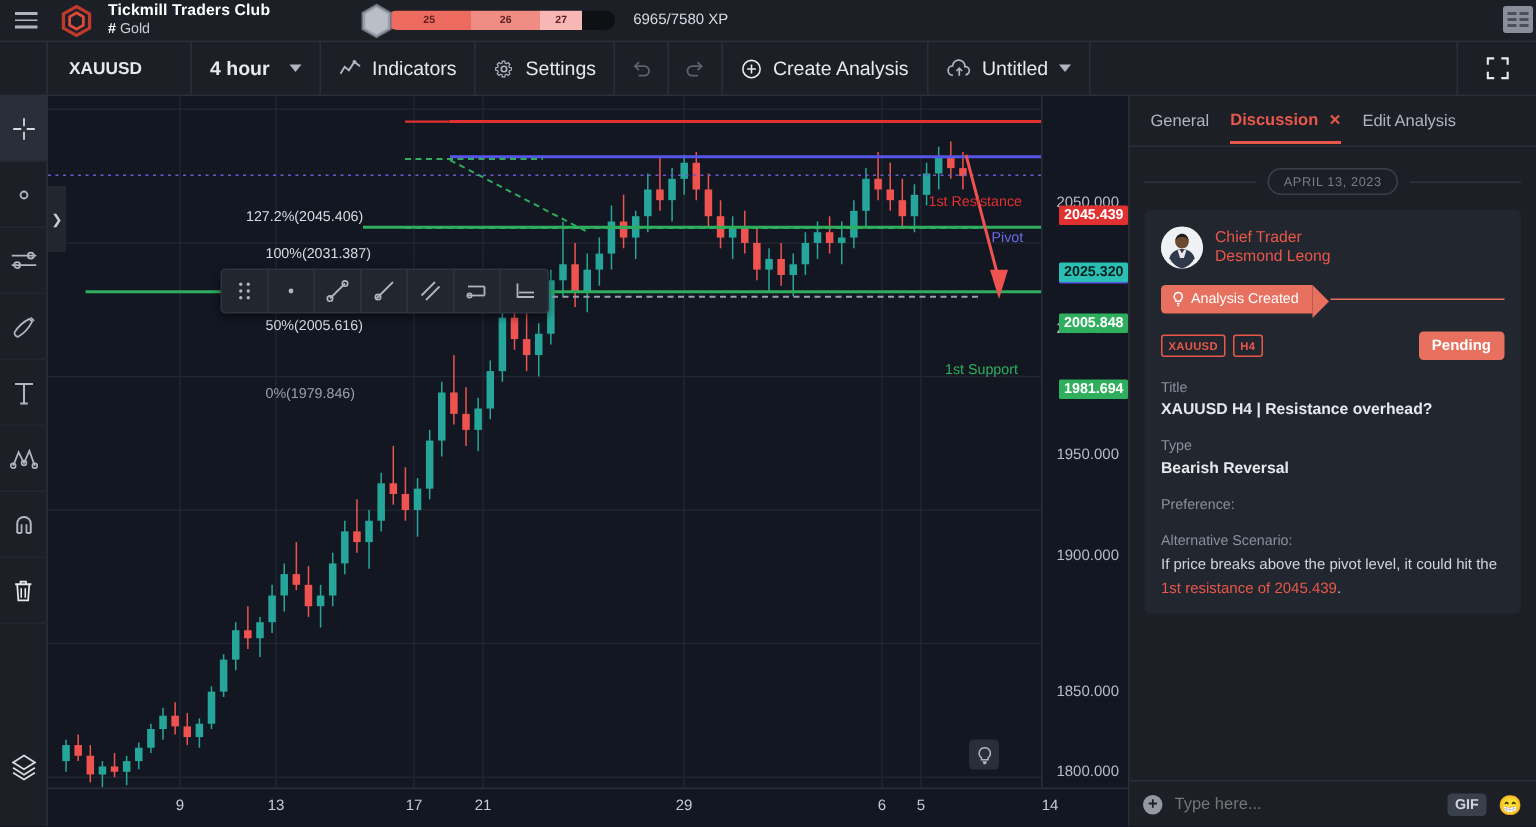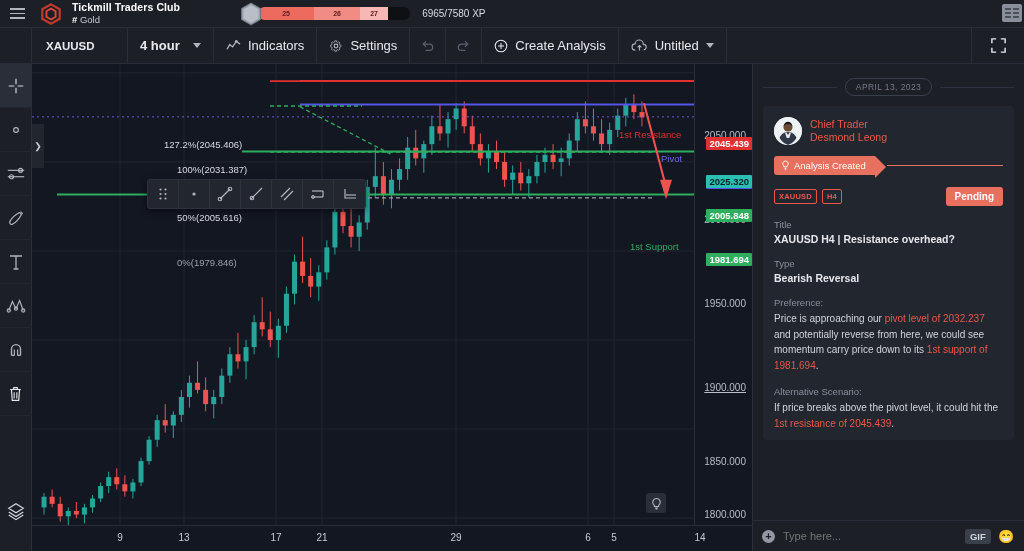--- a/index.html
+++ b/index.html
@@ -598,21 +598,21 @@
                 <path d="M5.5 11.8h3M6 13h2" stroke="#b2b5be" stroke-width="1.1"></path>
               </svg>
             </div>
           </div>
         </div>
 
         <div class="pricescale">
           <div class="pxlabel" style="top:66px;">2050.000</div>
           <div class="pxlabel" style="top:150px;">2000.000</div>
           <div class="pxlabel" style="top:234px;">1950.000</div>
-          <div class="pxlabel" style="top:318px;text-decoration:underline;">1900.000</div>
+          <div class="pxlabel" style="top:301px;">1900.000</div>
           <div class="pxlabel" style="top:392px;">1850.000</div>
           <div class="pxlabel" style="top:445px;">1800.000</div>
 
           <div class="ptag" style="top:73px;background:#e03030;">2045.439</div>
           <div class="ptag" style="top:112px;background:#5555e8;">2032.237</div>
           <div class="ptag" style="top:111px;background:#2bbfb4;color:#05201e;margin-left:32px;">2025.320</div>
           <div class="ptag" style="top:145px;background:#2fae5e;">2005.848</div>
           <div class="ptag" style="top:189px;background:#2fae5e;">1981.694</div>
         </div>
       </div>
@@ -623,20 +623,32 @@
         <div class="tticklabel" style="left:244px;">17</div>
         <div class="tticklabel" style="left:290px;">21</div>
         <div class="tticklabel" style="left:424px;">29</div>
         <div class="tticklabel" style="left:556px;">6</div>
         <div class="tticklabel" style="left:582px;">5</div>
         <div class="tticklabel" style="left:668px;">14</div>
       </div>
     </div>
 
     <div class="rpanel">
+      <div class="rtabs">
+        <div class="rtab">
+          <span>General</span>
+        </div>
+        <div class="rtab active">
+          <span>Discussion</span>
+          <span class="x">✕</span>
+        </div>
+        <div class="rtab">
+          <span>Edit Analysis</span>
+        </div>
+      </div>
 
       <div class="rbody">
         <div class="datesep">
           <div class="ln"></div>
           <div class="datechip">APRIL 13, 2023</div>
           <div class="ln"></div>
         </div>
 
         <div class="card">
           <div class="author">
@@ -675,23 +687,20 @@
             <div class="statusbadge">Pending</div>
           </div>
 
           <div class="flabel">Title</div>
           <div class="fvalue">XAUUSD H4 | Resistance overhead?</div>
 
           <div class="flabel">Type</div>
           <div class="fvalue">Bearish Reversal</div>
 
           <div class="flabel">Preference:</div>
-          <div class="para">
-            <span>Price is approaching our </span><span class="hl">pivot level of 2032.237</span><span> and potentially reverse from here, we could see momentum carry price down to its </span><span class="hl">1st support of 1981.694</span><span>.</span>
-          </div>
 
           <div class="flabel">Alternative Scenario:</div>
           <div class="para">
             <span>If price breaks above the pivot level, it could hit the </span><span class="hl">1st resistance of 2045.439</span><span>.</span>
           </div>
 
         </div>
       </div>
 
       <div class="composer">

